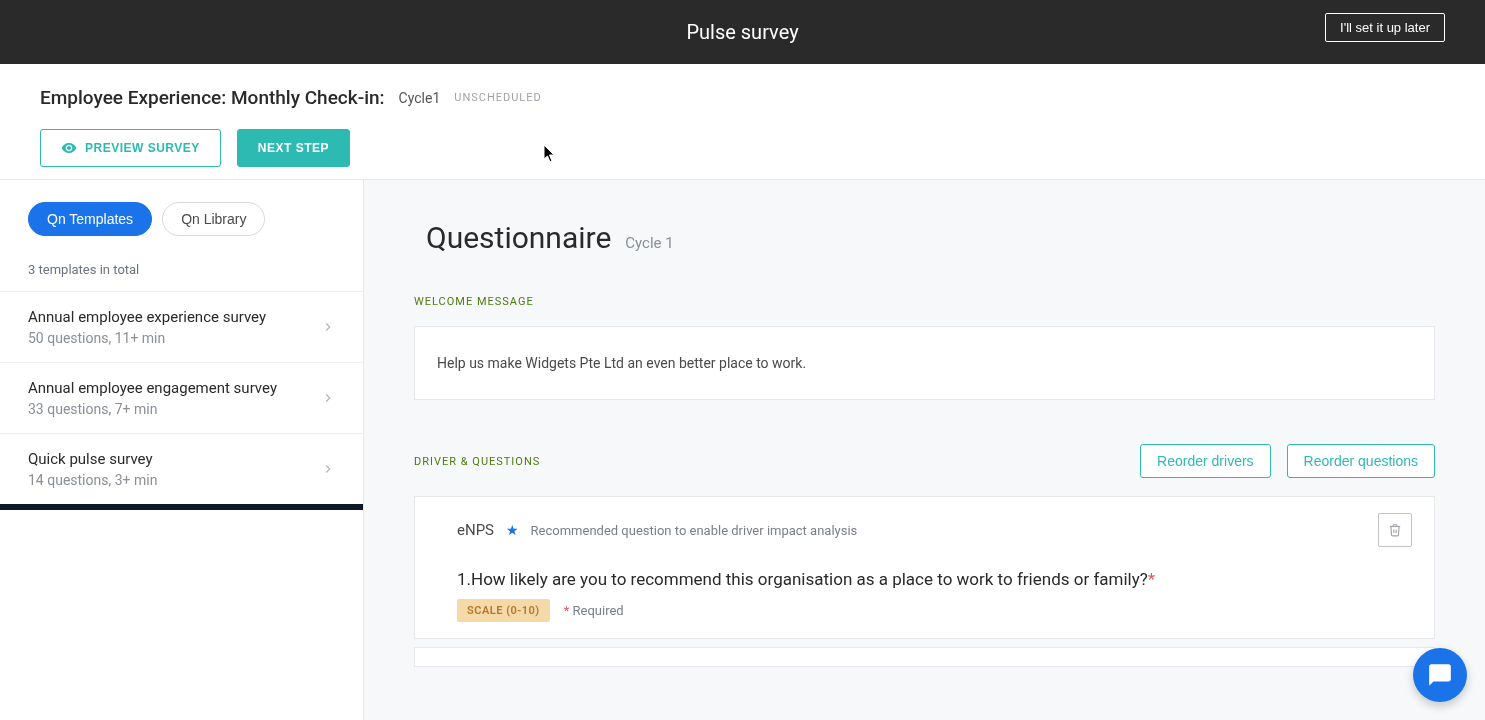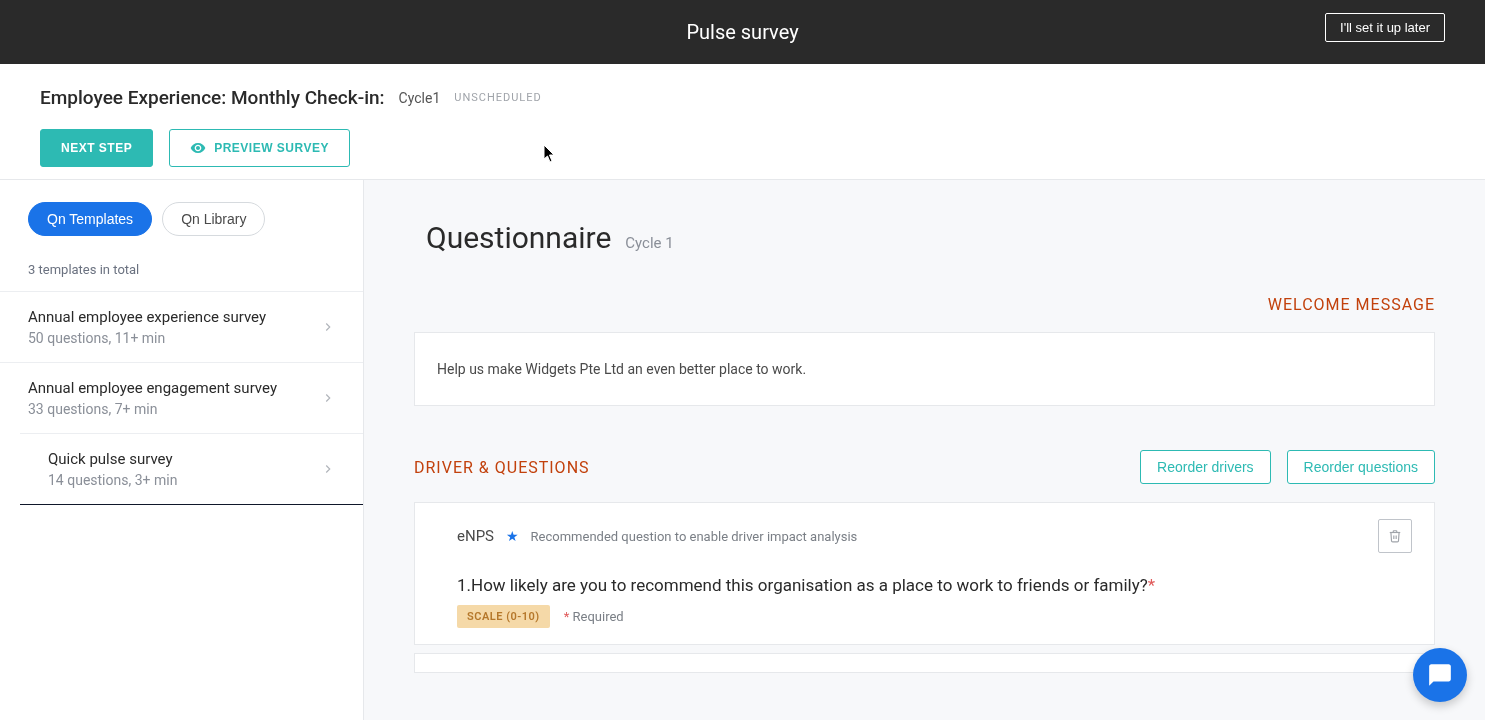--- a/index.html
+++ b/index.html
@@ -150,22 +150,21 @@
 }
 .template-item {
   padding: 16px 28px;
   border-top: 1px solid #eceef1;
   display: flex;
   justify-content: space-between;
   align-items: center;
   cursor: pointer;
 }
 .template-item:last-child {
-  border-bottom: 1px solid #0f172a;
-  margin-left: 20px;
+  border-bottom: 6px solid #0f172a;
 }
 .template-name {
   font-size: 15px;
   color: #2a2a2a;
   margin-bottom: 4px;
 }
 .template-meta {
   font-size: 14px;
   color: #8a8f98;
 }
@@ -188,26 +187,25 @@
   font-size: 30px;
   font-weight: 400;
   color: #2a2a2a;
   margin-left: 12px;
 }
 .main-cycle {
   font-size: 15px;
   color: #8a8f98;
 }
 .section-label {
-  font-size: 16px;
+  font-size: 11px;
   letter-spacing: 1px;
-  color: #c2410c;
+  color: #4d7c0f;
   text-transform: uppercase;
   margin-bottom: 18px;
-  text-align: right;
 }
 .welcome-box {
   border: 1px solid #e6e8eb;
   background: #ffffff;
   padding: 28px 22px;
   font-size: 14px;
   color: #4a4a4a;
   margin-bottom: 44px;
 }
 .dq-header {
@@ -312,30 +310,30 @@
 </div>
 
 <div class="subheader">
   <div class="survey-title-row">
     <div class="survey-title">Employee Experience: Monthly Check-in:</div>
     <div class="cycle-label">Cycle1</div>
     <div class="status-badge">UNSCHEDULED</div>
   </div>
   <div class="steps-row">
     <div class="action-buttons">
-      <button class="btn btn-teal">
-        <span>NEXT STEP</span>
-      </button>
       <button class="btn btn-outline-teal">
         <span>
           <svg width="16" height="16" viewBox="0 0 24 24" fill="currentColor">
               <path d="M12 4.5C7 4.5 2.7 7.6 1 12c1.7 4.4 6 7.5 11 7.5s9.3-3.1 11-7.5C21.3 7.6 17 4.5 12 4.5zM12 17c-2.8 0-5-2.2-5-5s2.2-5 5-5 5 2.2 5 5-2.2 5-5 5zm0-8c-1.7 0-3 1.3-3 3s1.3 3 3 3 3-1.3 3-3-1.3-3-3-3z"></path>
             </svg>
         </span>
         <span>PREVIEW SURVEY</span>
+      </button>
+      <button class="btn btn-teal">
+        <span>NEXT STEP</span>
       </button>
     </div>
   </div>
 </div>
 
 <div class="content-wrap">
   <div class="sidebar">
     <div class="sidebar-tabs">
       <button class="pill active">Qn Templates</button>
       <button class="pill">Qn Library</button>

